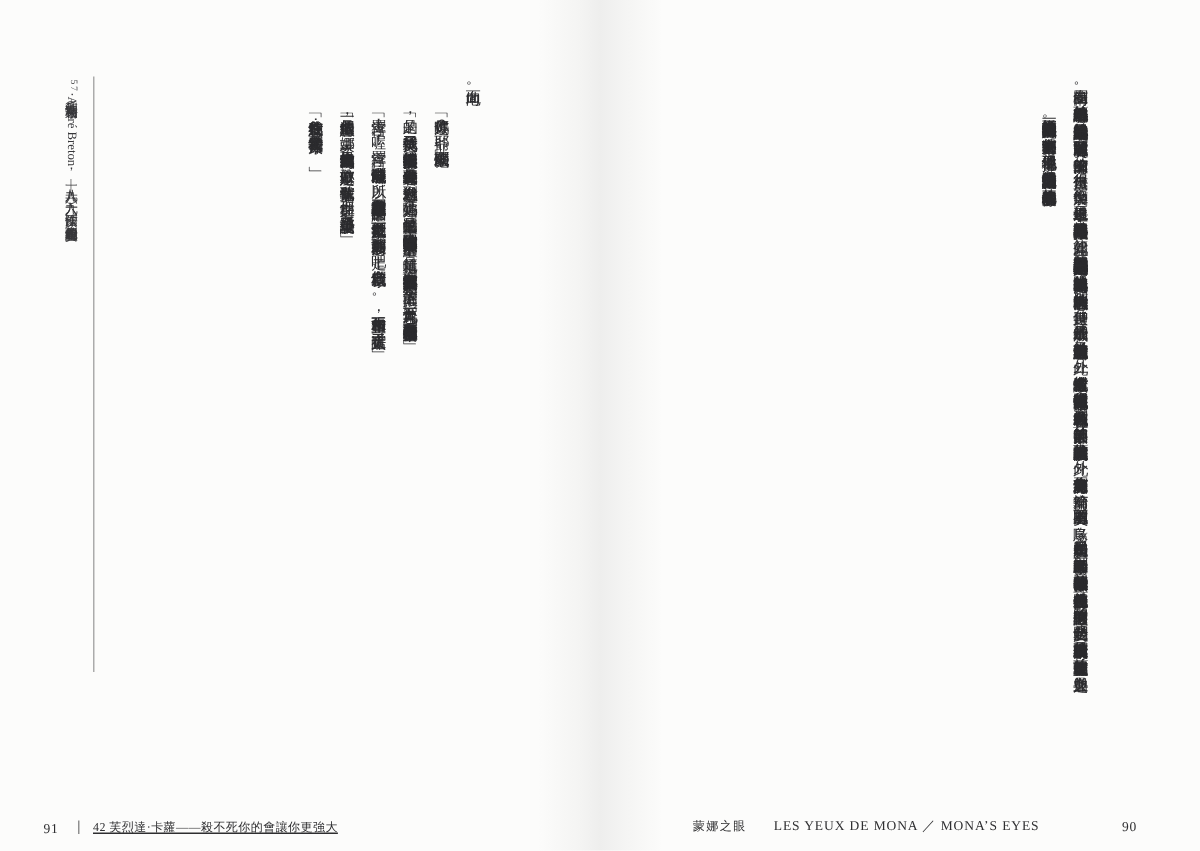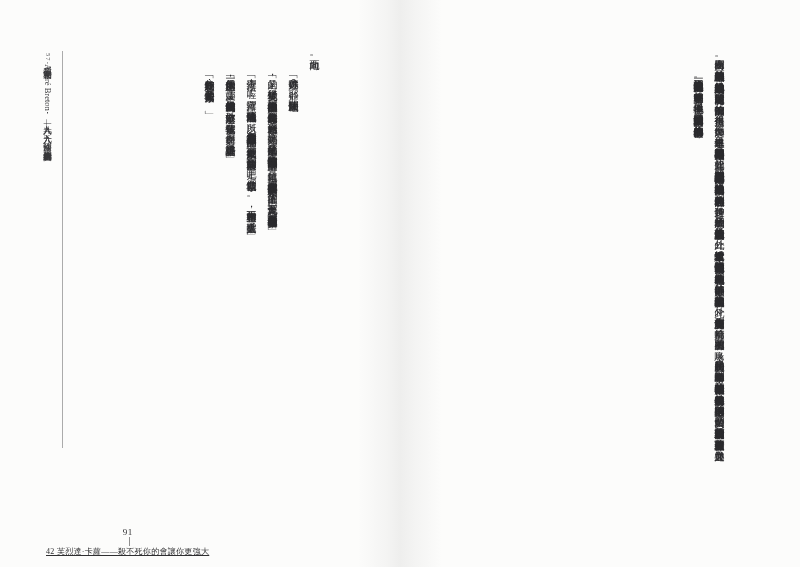--- a/index.html
+++ b/index.html
@@ -88,21 +88,21 @@
 
   
   .footer {
     position: absolute;
     bottom: 10px;
     display: flex;
     align-items: center;
     white-space: nowrap;
     color: #2e2e30;
   }
-  .footer-left  { left: 46px; flex-direction: column; }
+  .footer-left  { left: 29px; }
   .footer-right { right: 42px; }
   .pagenum { font-size: 9px; letter-spacing: 0.5px; }
   .footer-bar {
     display: inline-block;
     width: 1px; height: 9px;
     background: #8f8f8f;
     margin-left: 13px;
     margin-right: 9px;
   }
   .chapter-label { font-size: 8px; letter-spacing: 0.3px; text-decoration: underline; }
@@ -139,16 +139,21 @@
     </div>
   </div>
 
   <div class="page page-right">
 
     <div class="vtext">
         <p class="no-indent">向構圖右側。她的後頭垂著一個綠色絲帶的結，這條絲帶將她的黑髮束起並編成辮子，髮頂閃耀著一頂向日葵花冠。臉部的輪廓簡潔，畫得很自然，但不加裝飾，生硬且近乎坦率，這讓她看起來像是一幅不受時間摧殘的聖像。儘管如此，許多肌膚色調的變化和緊閉的血色紅唇仍顯露出一種充滿活力且堅定的生命力。眼瞼的弧線清楚勾勒出她的目光，特別能傳達強烈的內在決心。身體延伸，形成細長的脖子，脖子從一件鑲著黃色斑點的綠色上衣中伸出。此外，這名女性還被一組色彩繽紛、追求對稱性但顯得笨拙的簡化圖案包圍著：側邊有三朵粉色和紅色的花；頂部的裝飾近乎抽象，讓人想起教堂的拱頂和劇院的帷幔。此外，畫作底部有兩隻鳥兒側身相對，輪廓精簡，頭上有美麗的羽冠。鳥喙、翅膀和尾巴是黃色的：頭部和喙囊則紅中帶粉，如同花朵的某些部位和帷幔的皺褶，鳥頭也位在模特兒的肩膀部位，這讓肖像的空間顯得透明。於是我們明白，邊框的圖案是繪製在玻璃片的背面，這片玻璃覆蓋在畫好的肖像上，並與之疊加。</p>
         <p>蒙娜從不曾感覺她的祖父在一幅畫前會如此困擾。亨利的姿勢通常很筆直，但現在他似乎垮掉了，彷彿這個每週三的活動讓他精疲力竭，他的肩膀像一棵垂死的樹一樣垂</p>
       </div>
 
+    <div class="footer footer-right">
+      <span class="book-title-cjk">蒙娜之眼</span>
+      <span class="book-title-latin">LES YEUX DE MONA ／ MONA’S EYES</span>
+      <span class="pagenum">90</span>
+    </div>
   </div>
 
   <div class="gutter-shadow"></div>
 </div>
 
 </body></html>

